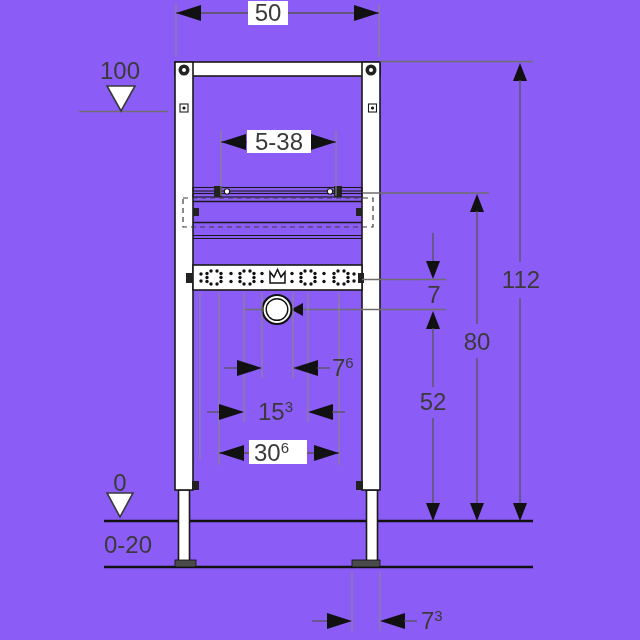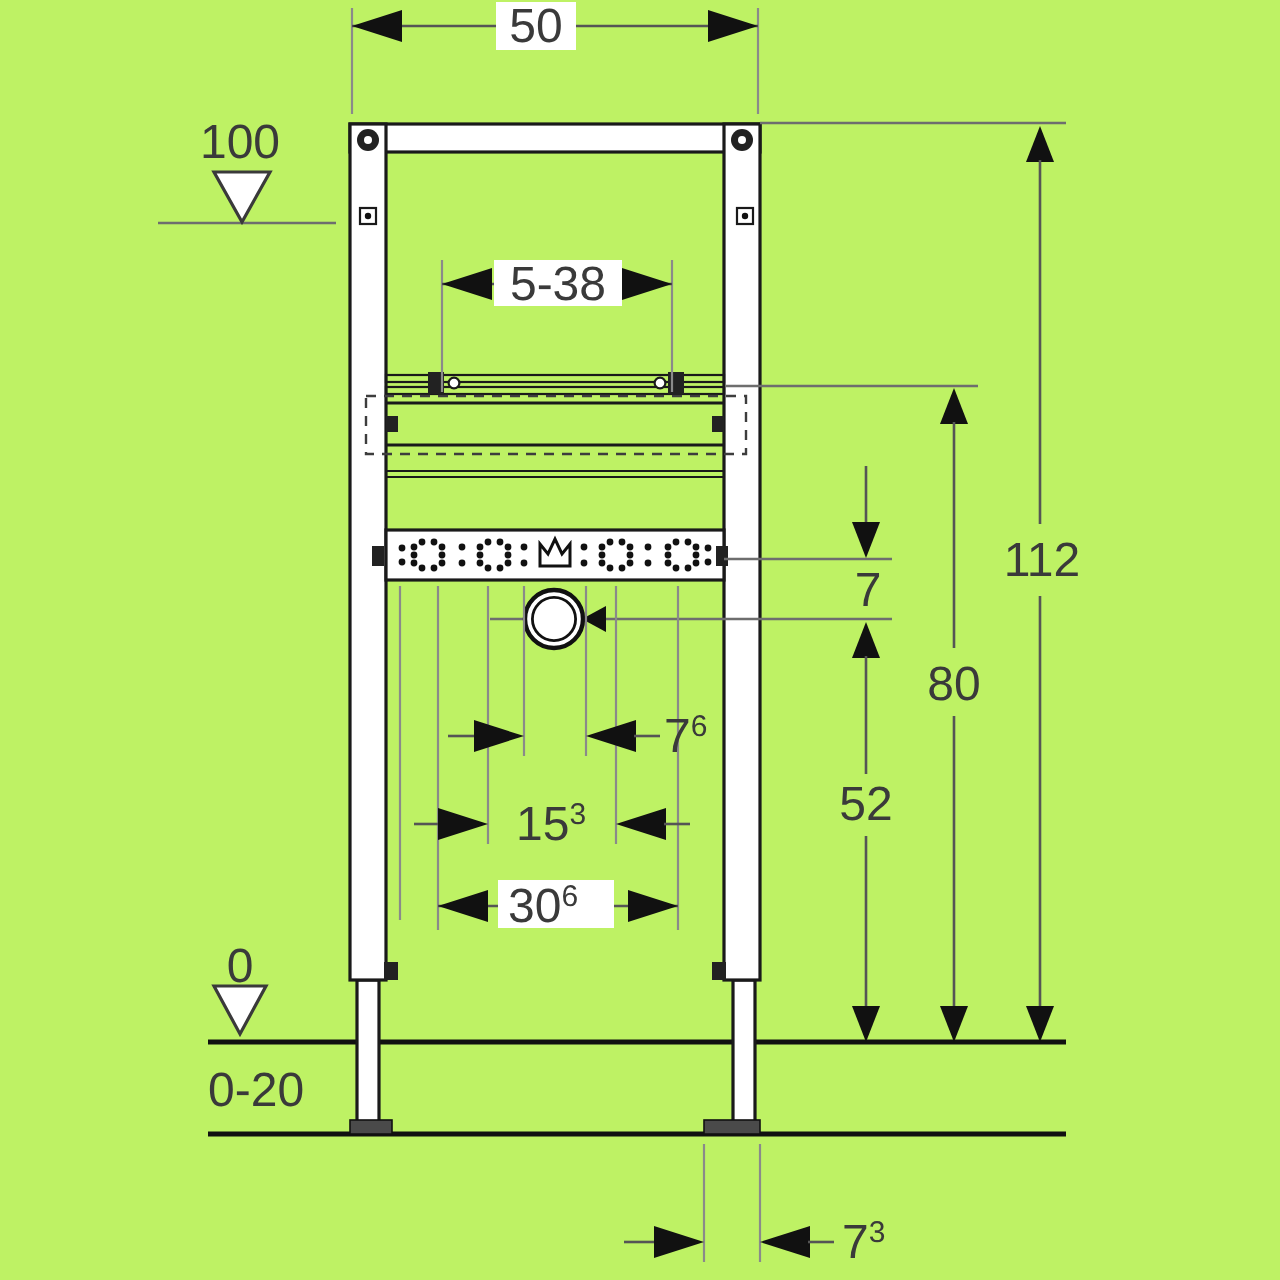--- a/index.html
+++ b/index.html
@@ -1,16 +1,16 @@
 <!DOCTYPE html>
 <html><head>
 <meta charset="utf-8">
 <style>
   html,body{margin:0;padding:0;background:#ffffff;}
-  .page{width:640px;height:640px;background:#bef264;position:relative;overflow:hidden;}
+  .page{width:640px;height:640px;background:#8b5cf6;position:relative;overflow:hidden;}
   svg{display:block;}
   .objw{fill:#ffffff;stroke:#1a1a1a;stroke-width:1.6;}
   .obj{fill:none;stroke:#1a1a1a;stroke-width:1.6;}
   .thin{fill:none;stroke:#1a1a1a;stroke-width:1.1;}
   .thinw{fill:#ffffff;stroke:#1a1a1a;stroke-width:1.1;}
   .dark{fill:#222222;stroke:none;}
   .plate{fill:#4a4a4a;stroke:#111;stroke-width:0.8;}
   .ref{fill:none;stroke:#6e6e6e;stroke-width:1.3;}
   .ext{fill:none;stroke:#8a8a8a;stroke-width:1.1;}
   .dim{fill:none;stroke:#555555;stroke-width:1.3;}

